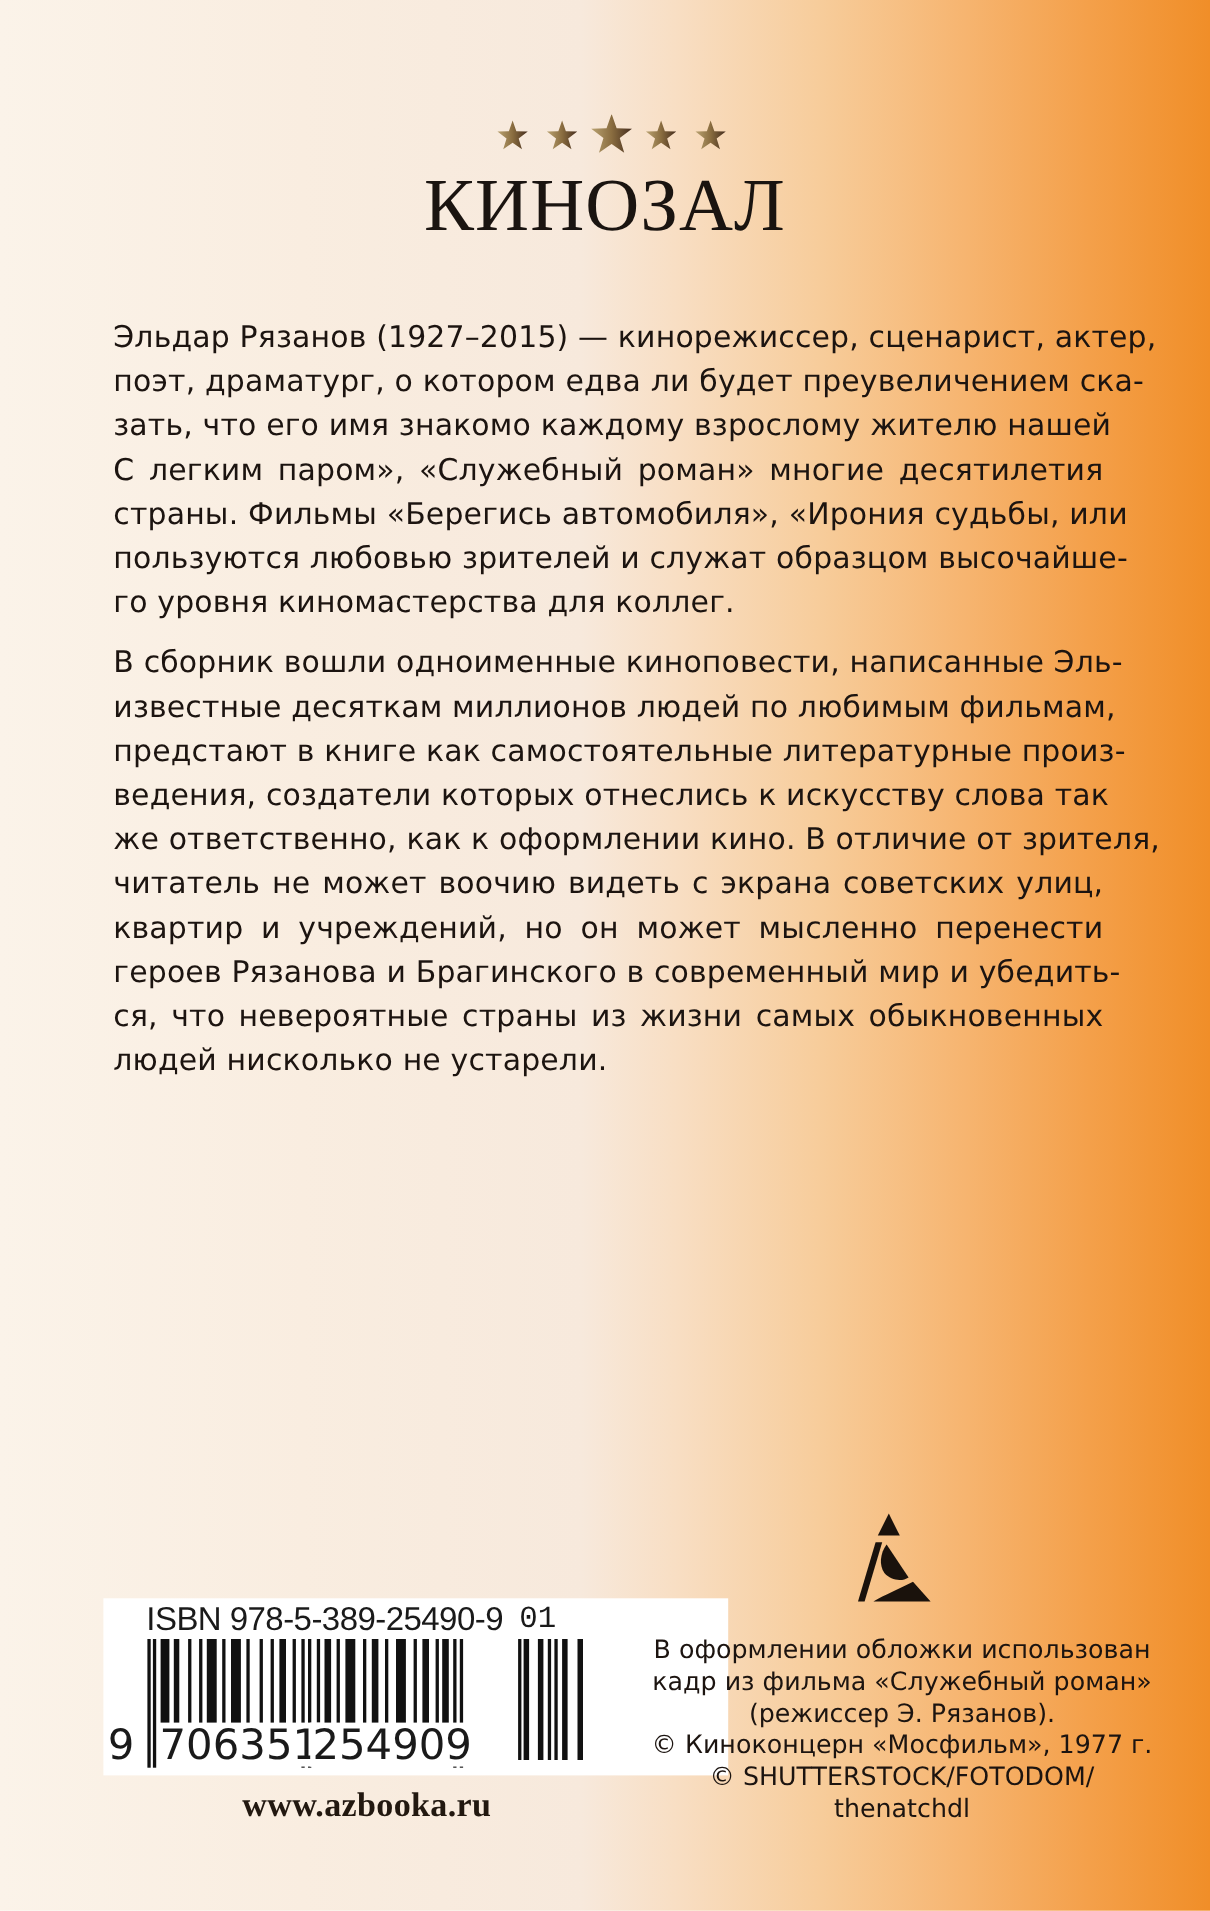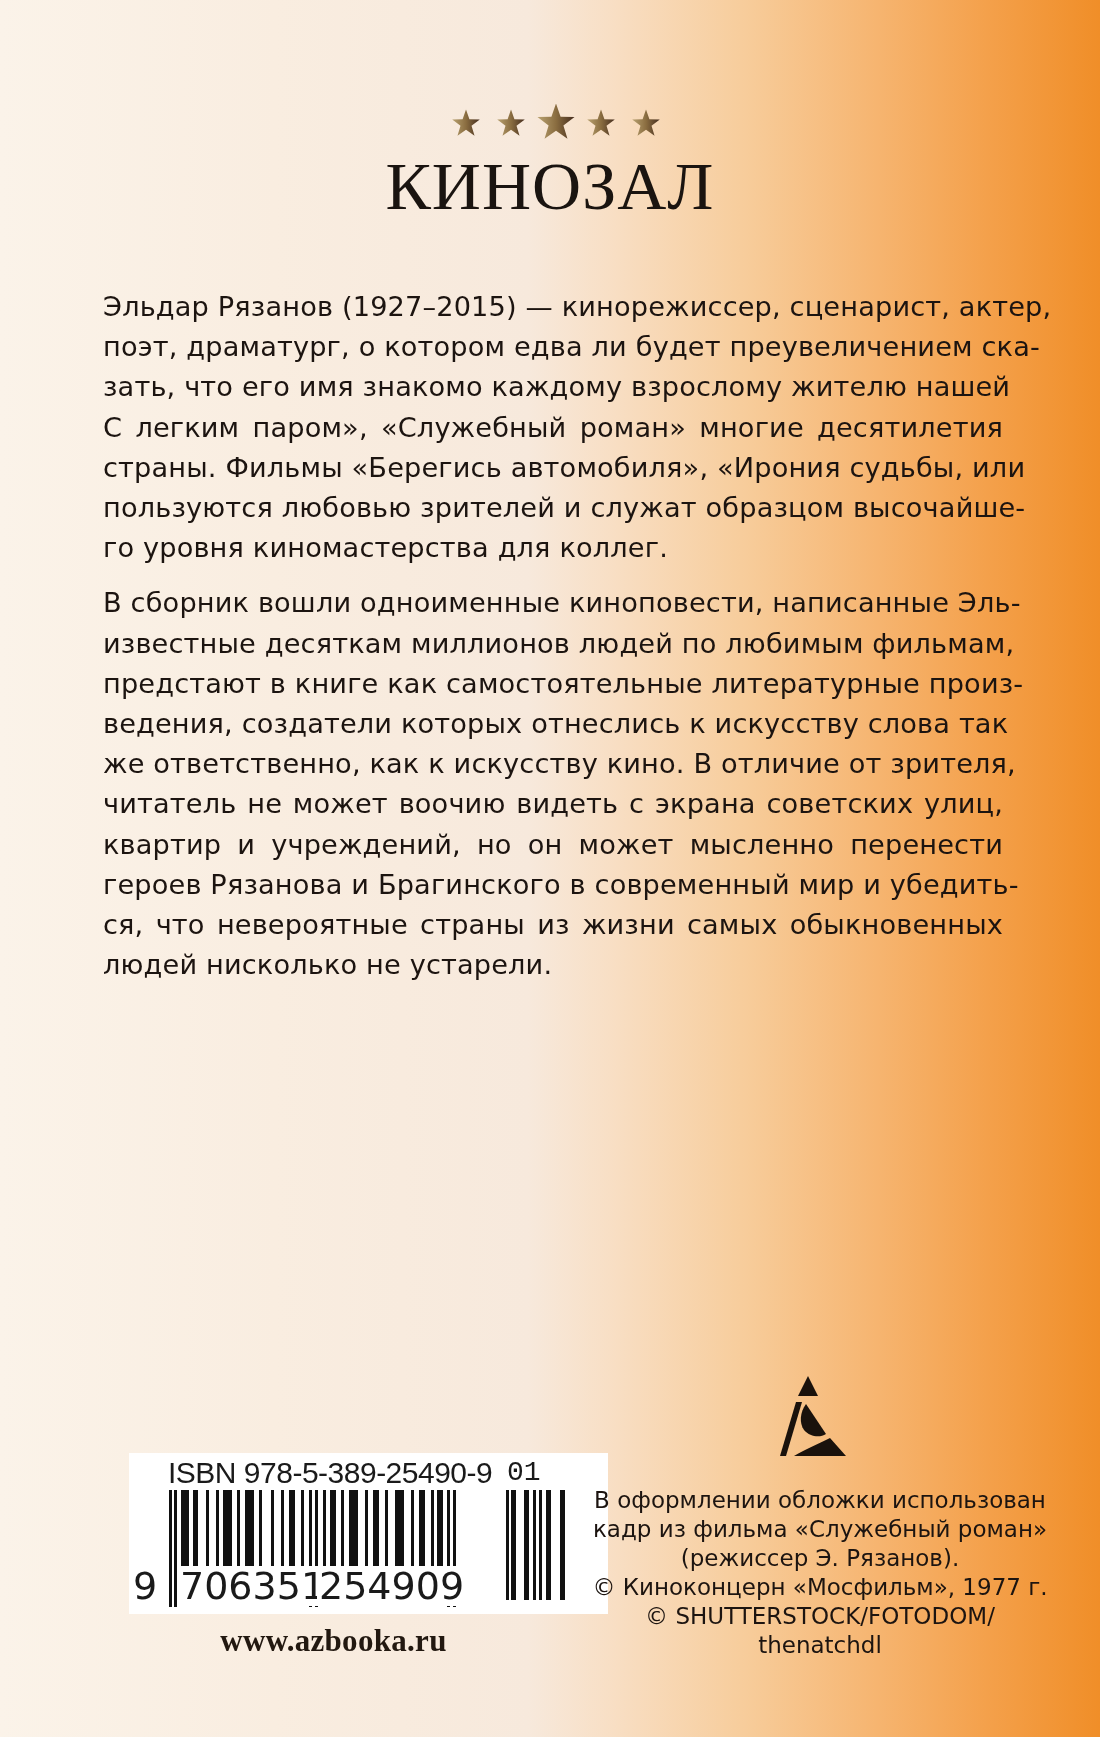--- a/index.html
+++ b/index.html
@@ -63,24 +63,23 @@
       text-align: justify;
       text-align-last: justify;
     }
     .body-text .line.last {
       text-align-last: left;
     }
     .barcode-box {
       position: absolute;
       left: 94px;
       top: 1453px;
-      width: 479px;
+      width: 568px;
       height: 161px;
       background: #ffffff;
-      margin-left: 35px;
     }
     .isbn-label {
       position: absolute;
       left: 39px;
       top: 4px;
       font-family: "Liberation Sans", sans-serif;
       font-size: 30px;
       line-height: 32px;
       letter-spacing: -0.5px;
       color: #1a1a1a;
@@ -176,21 +175,21 @@
     <span class="line">С легким паром», «Служебный роман» многие десятилетия</span>
     <span class="line">страны. Фильмы «Берегись автомобиля», «Ирония судьбы, или</span>
     <span class="line">пользуются любовью зрителей и служат образцом высочайше-</span>
     <span class="line last">го уровня киномастерства для коллег.</span>
   </p>
   <p>
     <span class="line">В сборник вошли одноименные киноповести, написанные Эль-</span>
     <span class="line">известные десяткам миллионов людей по любимым фильмам,</span>
     <span class="line">предстают в книге как самостоятельные литературные произ-</span>
     <span class="line">ведения, создатели которых отнеслись к искусству слова так</span>
-    <span class="line">же ответственно, как к искусству кино. В отличие от зрителя,</span>
+    <span class="line">же ответственно, как к оформлении кино. В отличие от зрителя,</span>
     <span class="line">читатель не может воочию видеть с экрана советских улиц,</span>
     <span class="line">квартир и учреждений, но он может мысленно перенести</span>
     <span class="line">героев Рязанова и Брагинского в современный мир и убедить-</span>
     <span class="line">ся, что невероятные страны из жизни самых обыкновенных</span>
     <span class="line last">людей нисколько не устарели.</span>
   </p>
 </div>
 
 <div class="barcode-box">
   <svg class="barcode-svg" width="479" height="161" viewBox="0 0 479 161">

